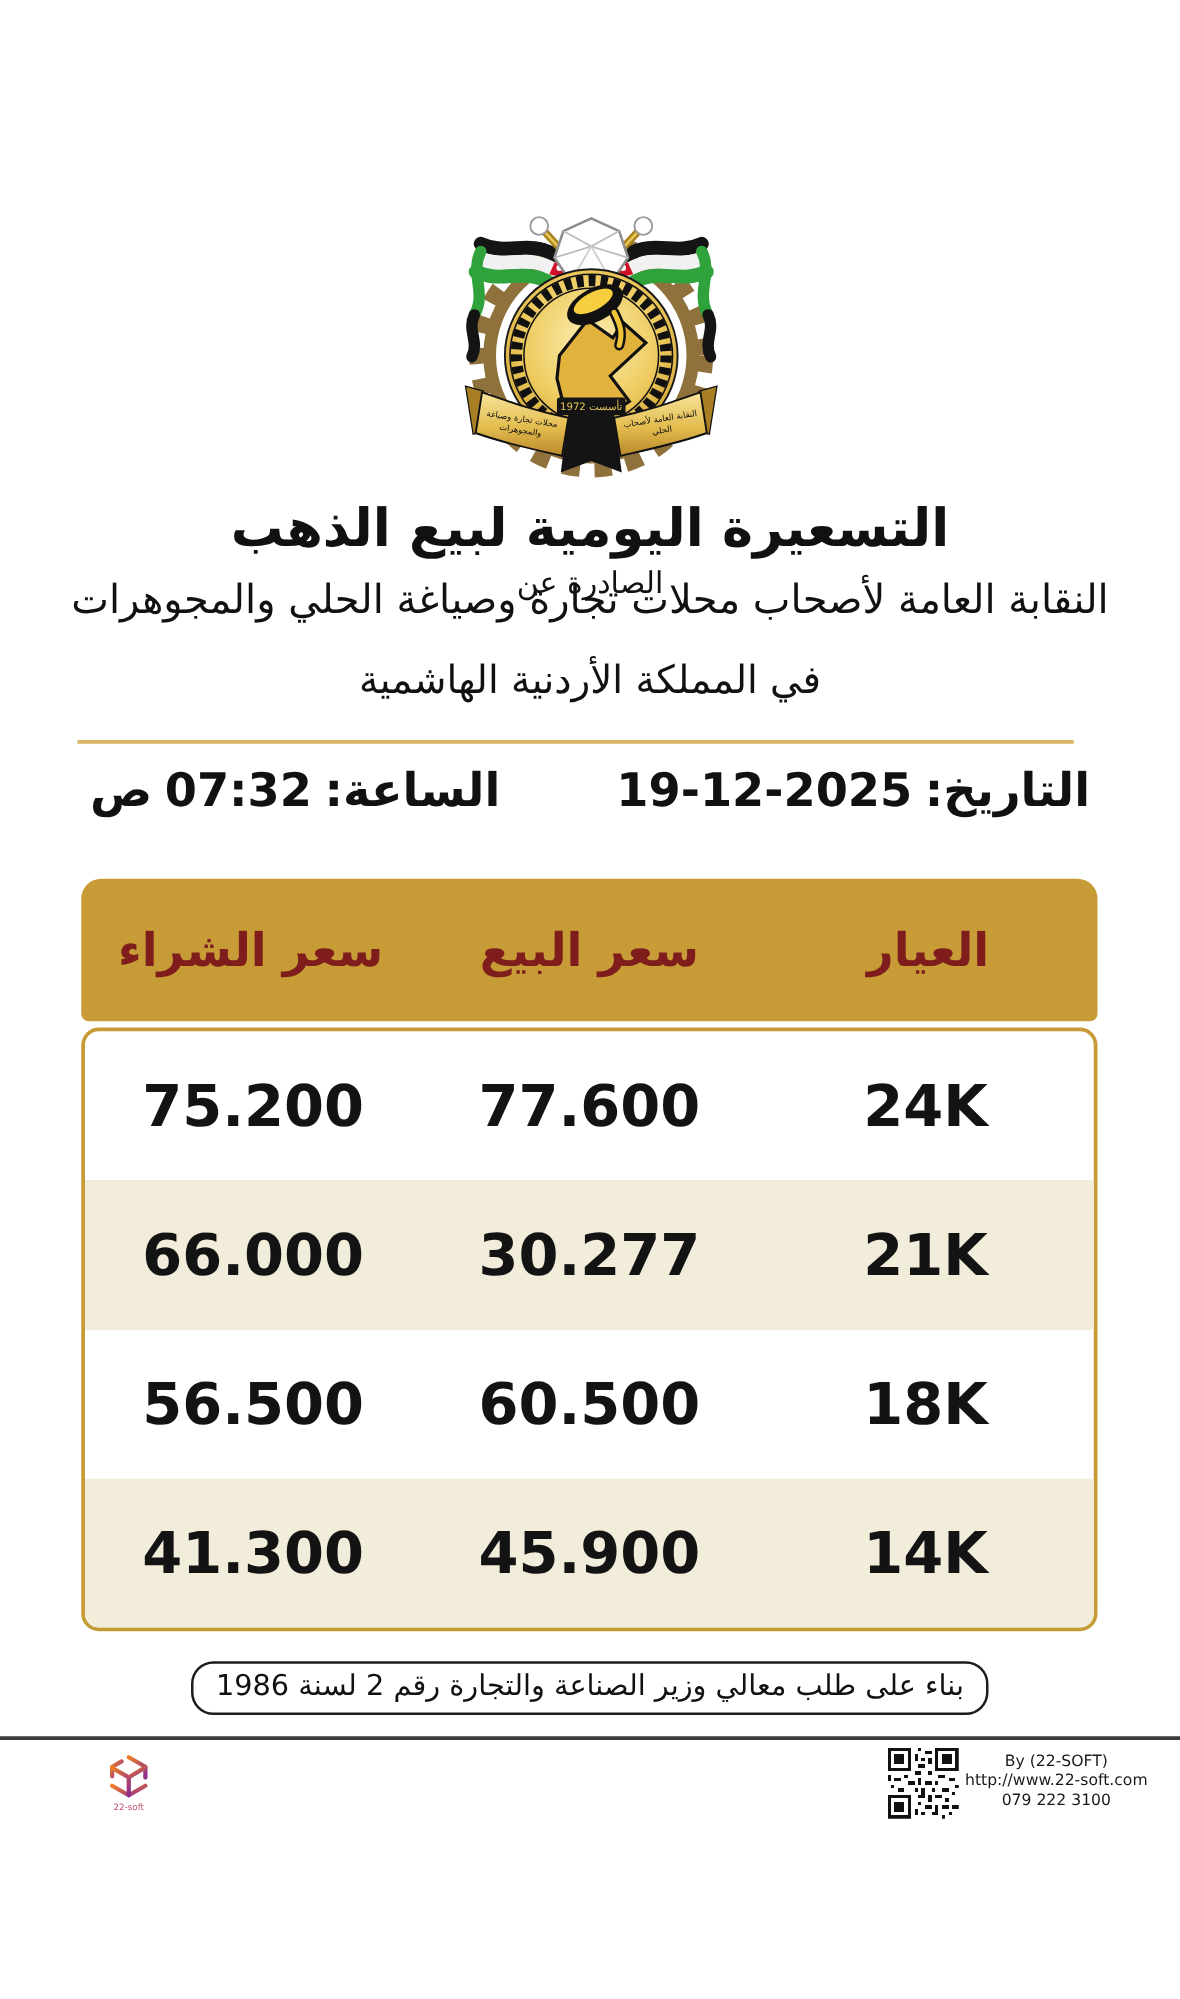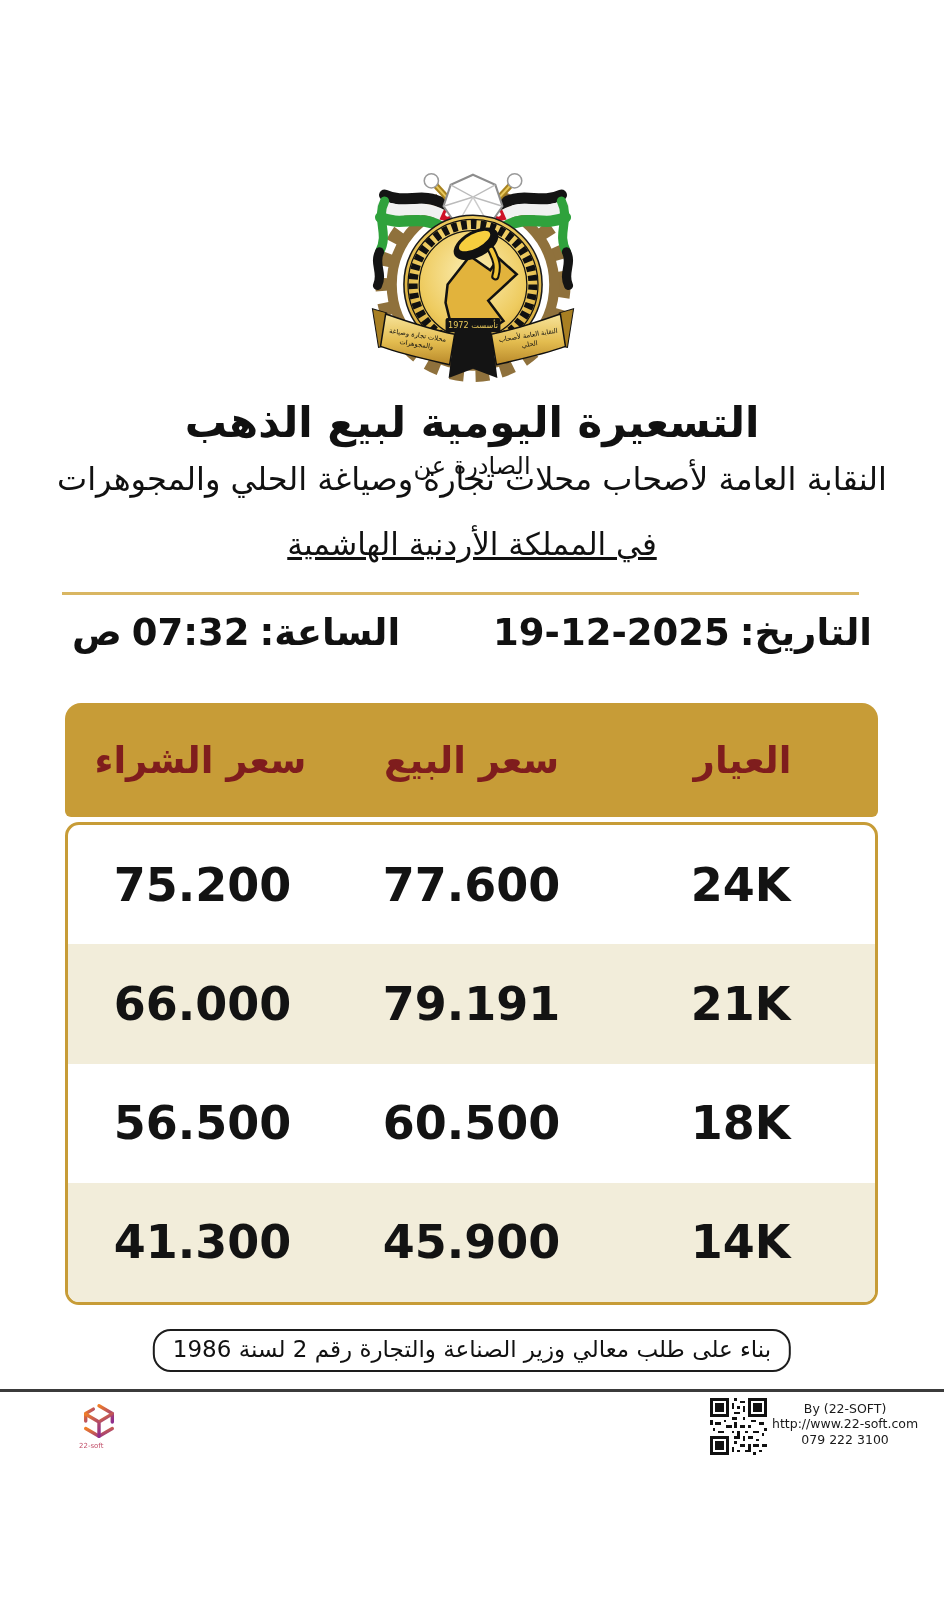--- a/index.html
+++ b/index.html
@@ -10,21 +10,21 @@
   .abs{position:absolute;}
   .centered{left:0;width:944px;text-align:center;}
 
   
   .emblem{left:345px;top:130px;width:256px;height:254px;}
 
   
   .title{top:398px;font-size:42px;font-weight:700;letter-spacing:0;}
   .issued{top:452px;font-size:24px;}
   .org{top:460px;font-size:32px;}
-  .country{top:526px;font-size:31px;text-decoration:underline;}
+  .country{top:526px;font-size:31px;}
 
   .gold-divider{top:592px;left:62px;width:797px;height:3px;background:#D9B662;}
 
   
   .datetime{top:611px;left:72px;width:800px;display:flex;justify-content:space-between;
     font-size:37px;font-weight:700;direction:rtl;}
   .dt-group{display:flex;gap:10px;align-items:baseline;}
   .ltr{direction:ltr;unicode-bidi:embed;}
 
   
@@ -40,21 +40,21 @@
   
   .note-box{top:1329px;left:50%;transform:translateX(-50%);border:2px solid #1d1d1d;
     border-radius:18px;padding:5px 18px 8px;font-size:23px;white-space:nowrap;background:#fff;}
 
   .rule{top:1389px;left:0;width:944px;height:3px;background:#3b3b3b;}
 
   
   .qr{left:710px;top:1398px;width:57px;height:57px;}
   .credits{left:772px;top:1401px;font-size:12.5px;line-height:1.22;color:#1a1a1a;
     direction:ltr;text-align:center;font-family:"DejaVu Sans", sans-serif;}
-  .cube{left:79px;top:1402px;width:48px;text-align:left;}
+  .cube{left:79px;top:1402px;width:48px;text-align:center;}
   .cube-caption{font-size:7px;color:#C2506A;direction:ltr;margin-top:-2px;}
 </style>
 </head>
 <body>
 
 <div class="abs emblem">
 <svg width="256" height="254" viewBox="0 0 250 250" xmlns="http://www.w3.org/2000/svg">
   <defs>
     <radialGradient id="goldG" cx="50%" cy="42%" r="65%">
       <stop offset="0%" stop-color="#FCEFB6"></stop>
@@ -176,21 +176,21 @@
 </div>
 
 <div class="abs tbody">
   <div class="trow">
     <div class="cell">24K</div>
     <div class="cell">77.600</div>
     <div class="cell">75.200</div>
   </div>
   <div class="trow alt">
     <div class="cell">21K</div>
-    <div class="cell">79.191</div>
+    <div class="cell">30.277</div>
     <div class="cell">66.000</div>
   </div>
   <div class="trow">
     <div class="cell">18K</div>
     <div class="cell">60.500</div>
     <div class="cell">56.500</div>
   </div>
   <div class="trow alt">
     <div class="cell">14K</div>
     <div class="cell">45.900</div>

